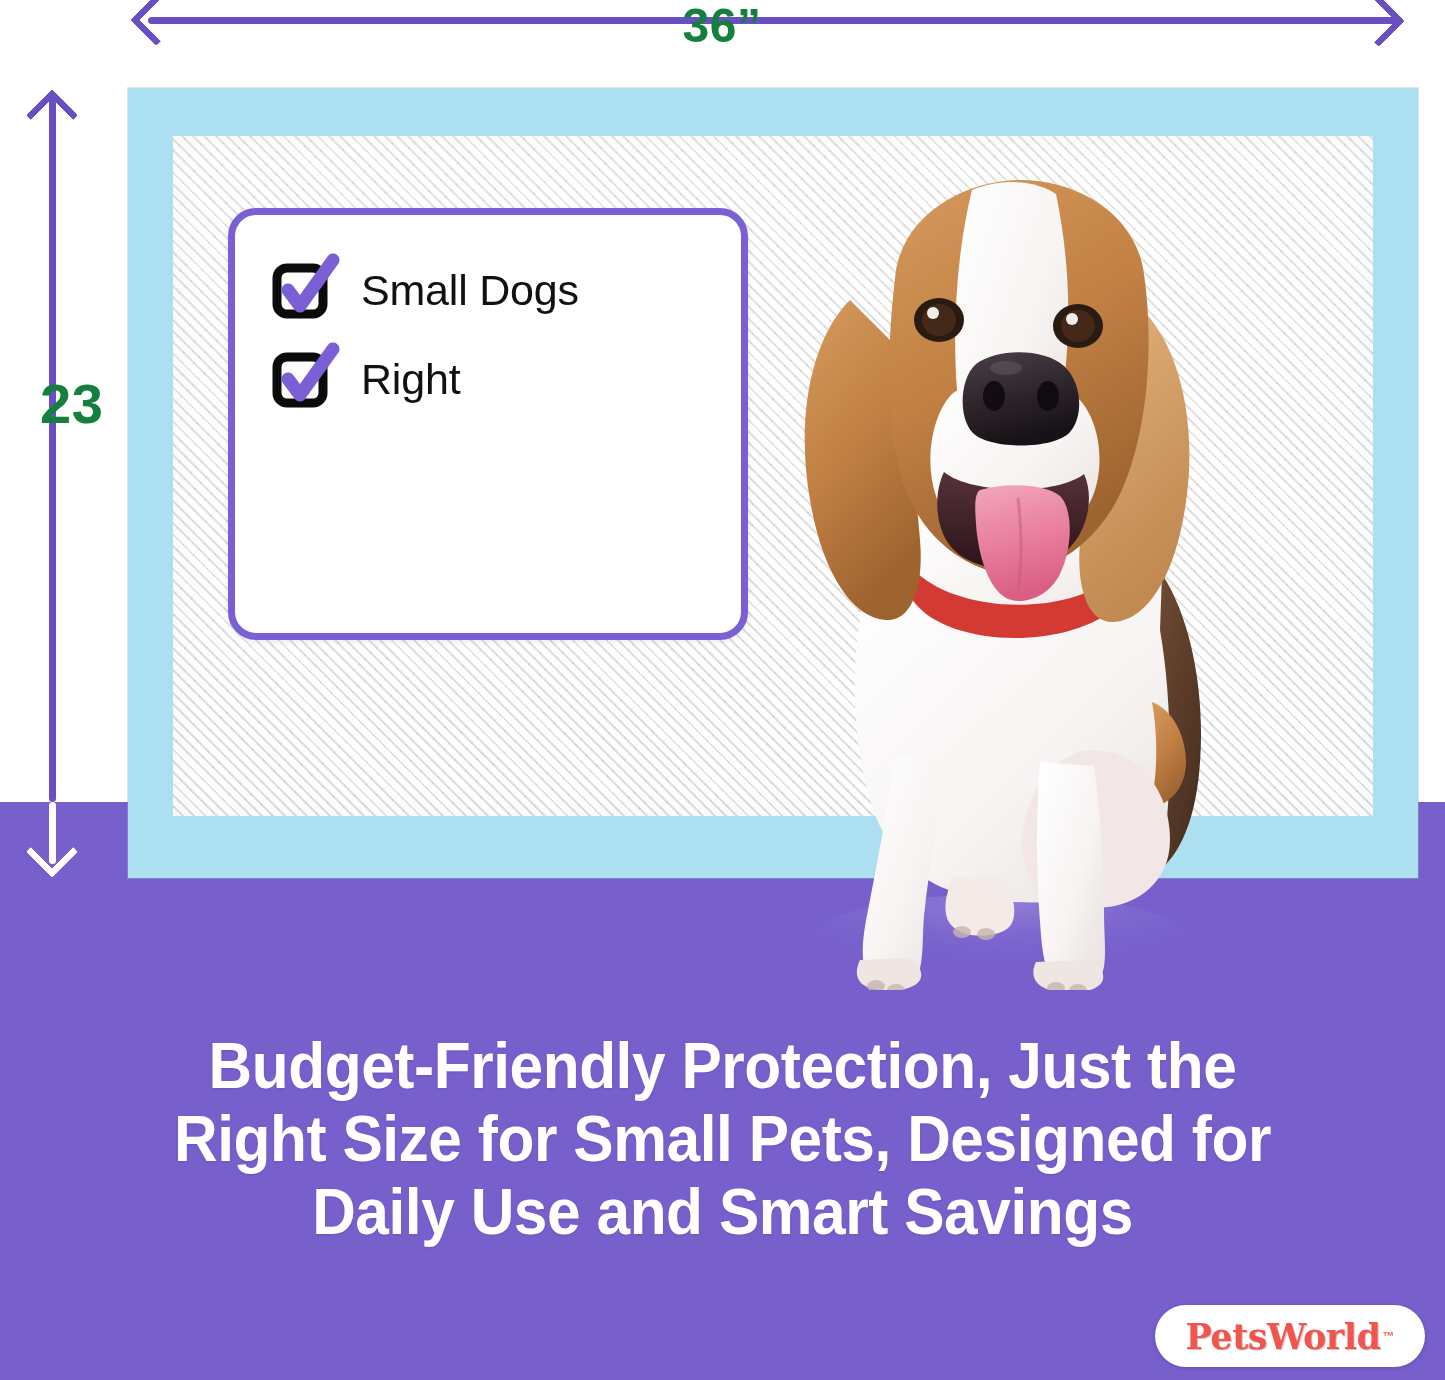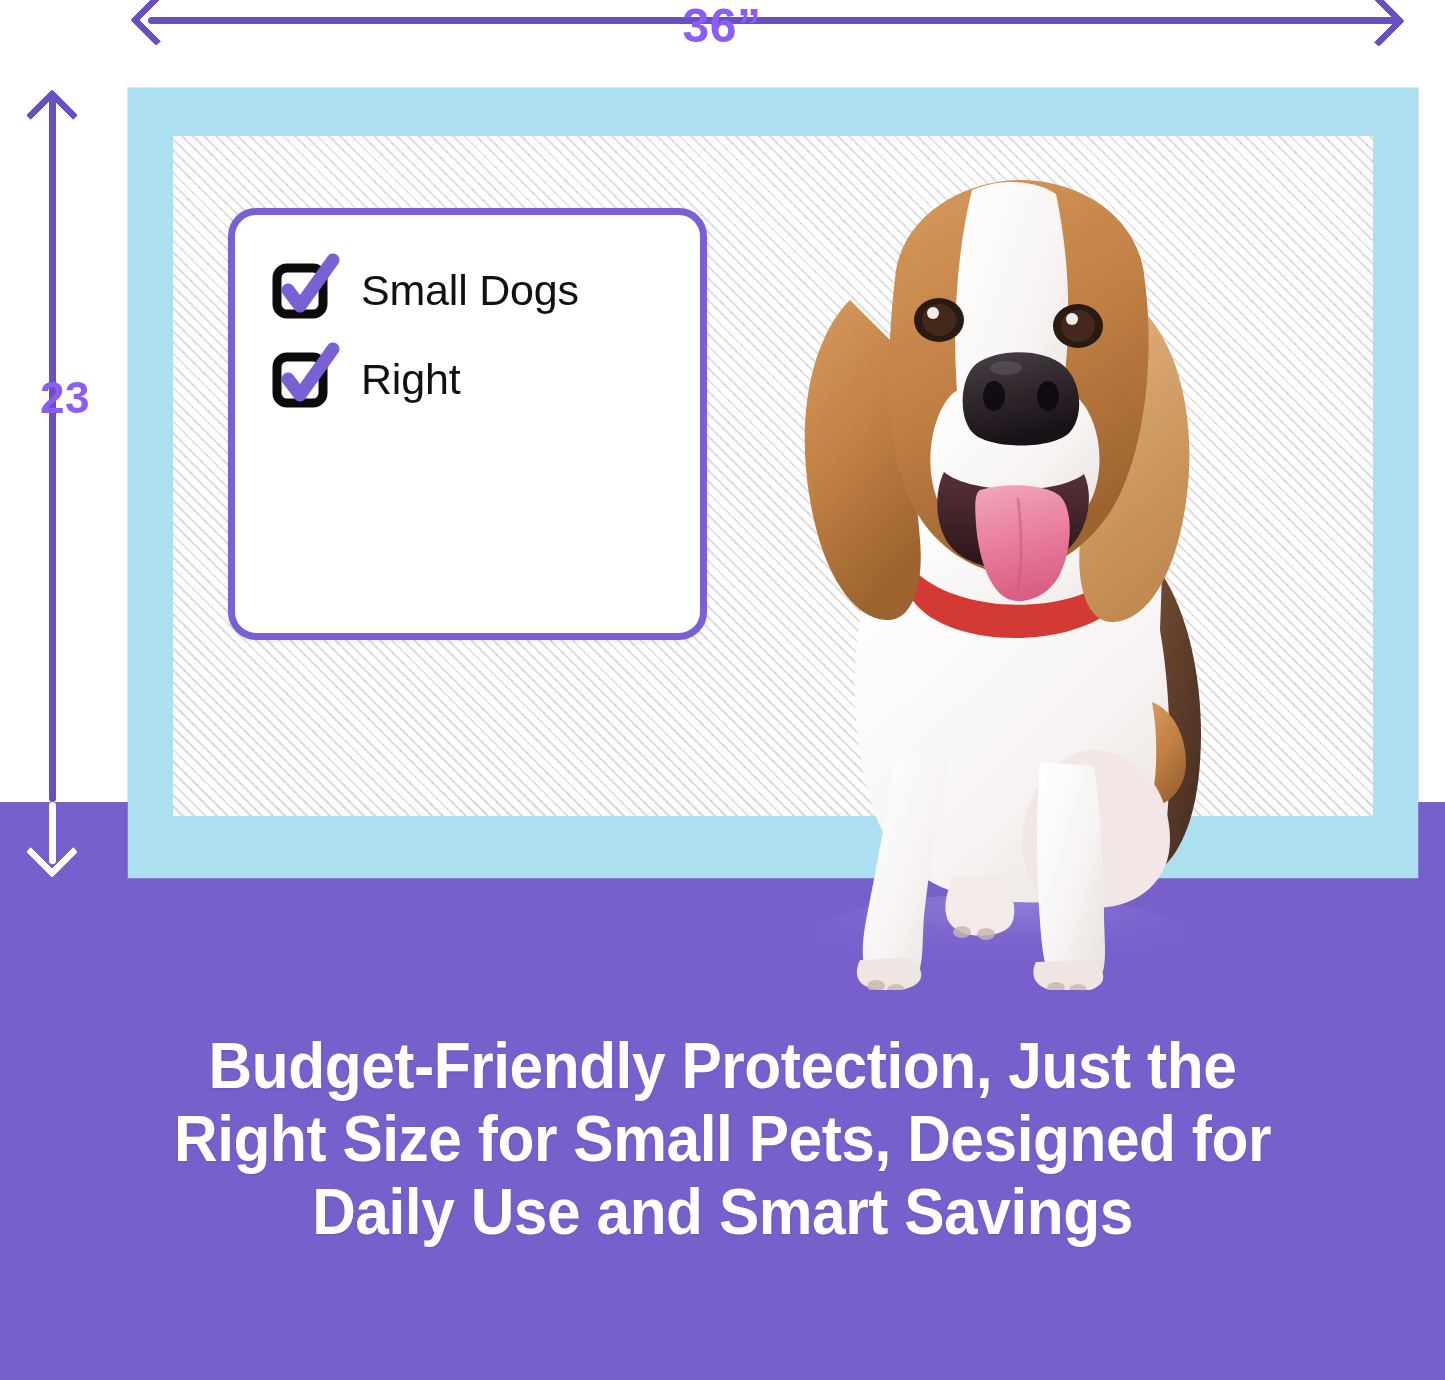--- a/index.html
+++ b/index.html
@@ -67,28 +67,28 @@
     width:30px;height:30px;
     border-top:7px solid #ffffff;
     border-left:7px solid #ffffff;
     border-radius:3px;
     transform:rotate(-135deg);
     transform-origin:0 0;
   }
 
   .dim-label{
     position:absolute;
-    color:#8b5cf6;
+    color:#15803d;
     font-weight:700;
     letter-spacing:0.5px;
     line-height:1;
     white-space:nowrap;
   }
   .dim-label-width{ left:722px; top:2px; font-size:48px; transform:translateX(-50%); }
-  .dim-label-height{ left:40px; top:376px; font-size:44px; }
+  .dim-label-height{ left:40px; top:376px; font-size:56px; }
 
   
   .pad{
     position:absolute;
     left:128px; top:88px;
     width:1290px; height:790px;
     background:#ACDFEF;
     box-shadow:0 0 0 1px rgba(150,190,205,0.35);
   }
   .pad-inner{
@@ -103,21 +103,21 @@
         rgba(255,255,255,0.0) 0px, rgba(255,255,255,0.0) 13px,
         rgba(200,200,200,0.45) 13px, rgba(200,200,200,0.45) 15px),
       linear-gradient(180deg,#f6f6f6 0%, #efefef 55%, #eaeaea 100%);
     box-shadow:inset 0 0 40px rgba(0,0,0,0.035);
   }
 
   
   .check-card{
     position:absolute;
     left:228px; top:208px;
-    width:479px; height:432px;
+    width:520px; height:432px;
     background:#ffffff;
     border:7px solid #7B5FD4;
     border-radius:28px;
     box-sizing:border-box;
     box-shadow:0 2px 6px rgba(0,0,0,0.07);
   }
   .check-list{
     position:absolute;
     left:38px; top:44px;
     right:20px;
@@ -381,14 +381,18 @@
   <div class="arrowhead arrow-up"></div>
   <div class="arrow-down"></div>
   <div class="dim-label dim-label-height">23</div>
 
   <div class="headline">
     <span class="hl">Budget-Friendly Protection, Just the</span>
     <span class="hl">Right Size for Small Pets, Designed for</span>
     <span class="hl">Daily Use and Smart Savings</span>
   </div>
 
+  <div class="logo">
+    <span class="logo-text">PetsWorld</span>
+    <span class="logo-tm">™</span>
+  </div>
 
 </div>
 
 </body></html>

